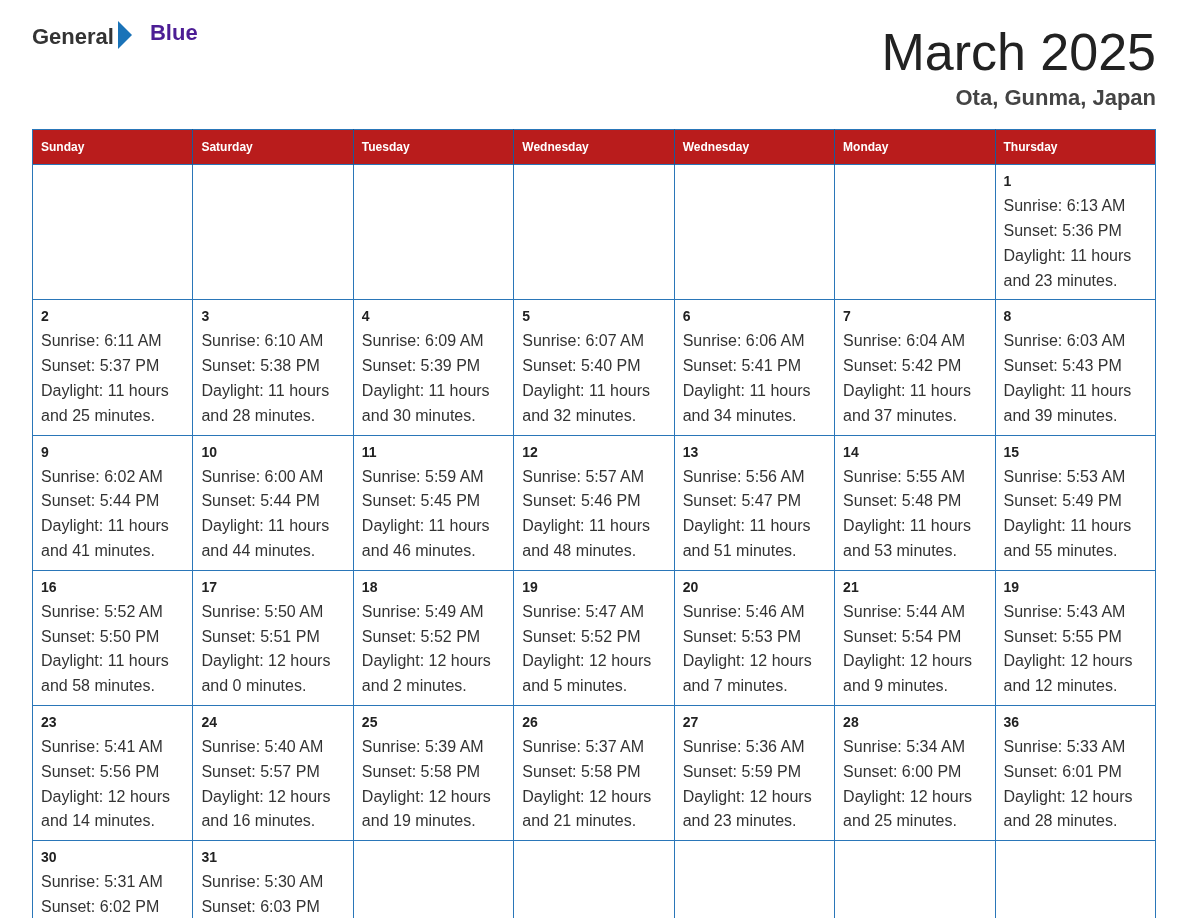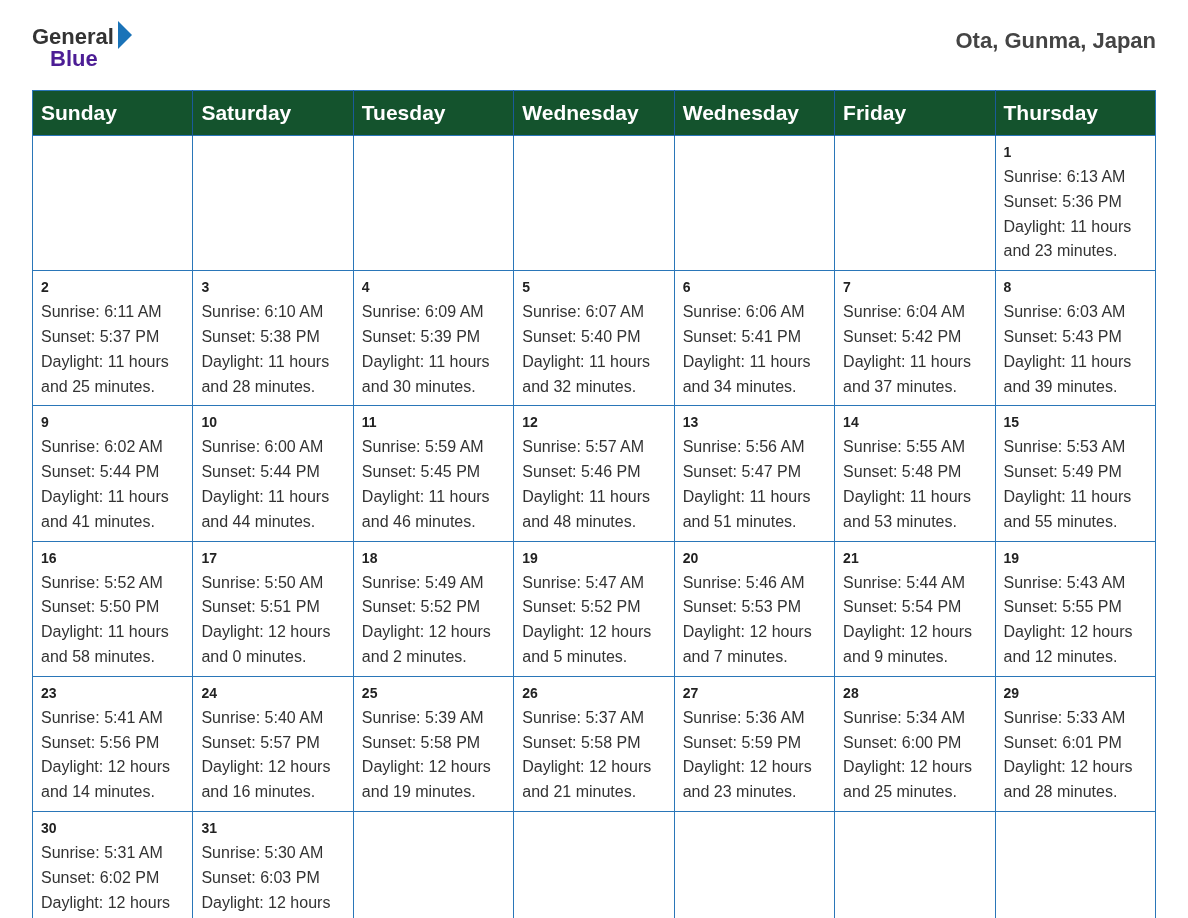--- a/index.html
+++ b/index.html
@@ -11,21 +11,21 @@
       min-height: 918px;
     }
     .header {
       display: flex;
       justify-content: space-between;
       align-items: flex-start;
       margin-bottom: 18px;
     }
     .logo {
       display: flex;
-      flex-direction: column;
+      flex-direction: row;
       align-items: flex-start;
     }
     .logo-top {
       display: flex;
       align-items: center;
       gap: 0;
     }
     .logo-general {
       font-size: 22px;
       font-weight: bold;
@@ -61,23 +61,23 @@
       font-weight: 700;
       color: #444;
       margin-top: 4px;
     }
     .calendar {
       width: 100%;
       border-collapse: collapse;
       border: 1px solid #2a76b8;
     }
     .calendar thead tr th {
-      background-color: #14532d;
+      background-color: #b91c1c;
       color: white;
-      font-size: 21px;
+      font-size: 12px;
       font-weight: 600;
       padding: 10px 8px;
       text-align: left;
       border-right: 1px solid #1a5a9a;
     }
     .calendar thead tr th:last-child {
       border-right: none;
     }
     .calendar tbody tr td {
       vertical-align: top;
@@ -110,33 +110,34 @@
 
 <div class="header">
   <div class="logo">
     <div class="logo-top">
       <span class="logo-general">General</span>
       <div class="logo-triangle"></div>
     </div>
     <span class="logo-blue">Blue</span>
   </div>
   <div class="title-area">
+    <h1>March 2025</h1>
     <h2>Ota, Gunma, Japan</h2>
   </div>
 </div>
 
 <table class="calendar">
   <thead>
     <tr>
     <th>Sunday</th>
         <th>Saturday</th>
         <th>Tuesday</th>
         <th>Wednesday</th>
         <th>Wednesday</th>
-        <th>Friday</th>
+        <th>Monday</th>
         <th>Thursday</th>
       </tr>
   </thead>
   <tbody id="calendar-body">
   <tr>
         <td class="empty-cell"></td>
         <td class="empty-cell"></td>
         <td class="empty-cell"></td>
         <td class="empty-cell"></td>
         <td class="empty-cell"></td>
@@ -255,21 +256,21 @@
         </td>
         <td>
           <span class="day-number">27</span>
           <div class="day-info">Sunrise: 5:36 AM<br>Sunset: 5:59 PM<br>Daylight: 12 hours<br>and 23 minutes.</div>
         </td>
         <td>
           <span class="day-number">28</span>
           <div class="day-info">Sunrise: 5:34 AM<br>Sunset: 6:00 PM<br>Daylight: 12 hours<br>and 25 minutes.</div>
         </td>
         <td>
-          <span class="day-number">29</span>
+          <span class="day-number">36</span>
           <div class="day-info">Sunrise: 5:33 AM<br>Sunset: 6:01 PM<br>Daylight: 12 hours<br>and 28 minutes.</div>
         </td>
       </tr>
       <tr>
         <td>
           <span class="day-number">30</span>
           <div class="day-info">Sunrise: 5:31 AM<br>Sunset: 6:02 PM<br>Daylight: 12 hours<br>and 30 minutes.</div>
         </td>
         <td>
           <span class="day-number">31</span>

